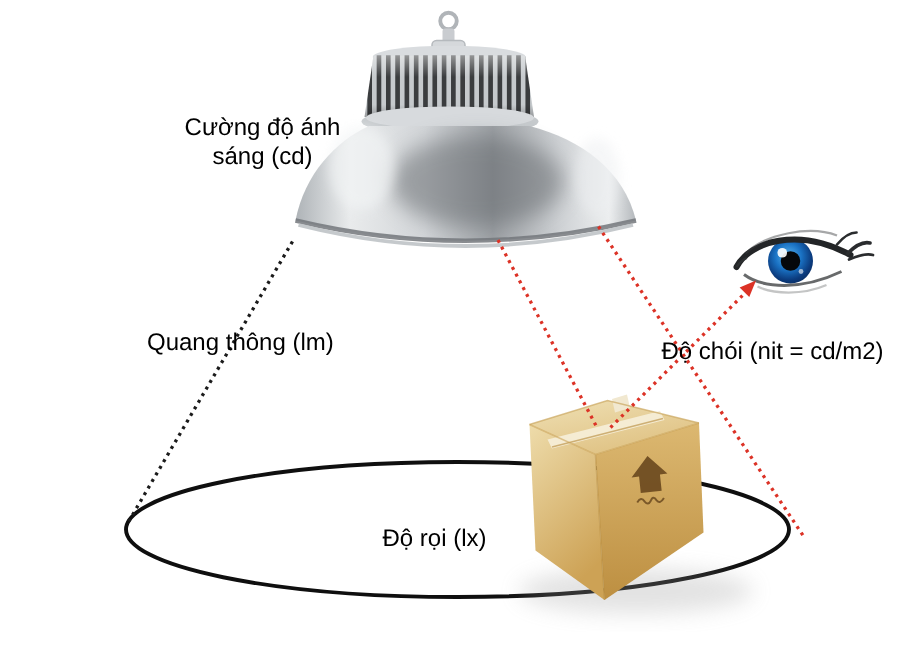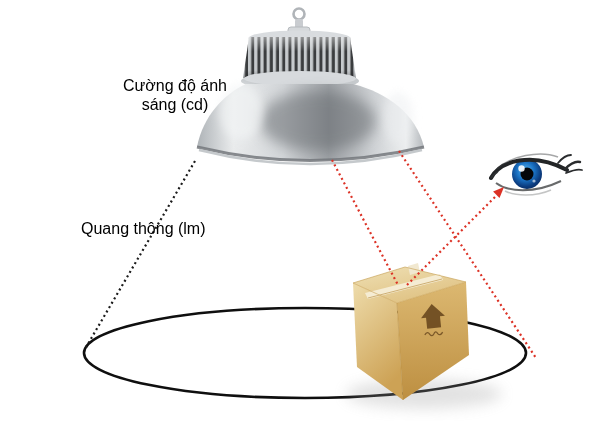--- a/index.html
+++ b/index.html
@@ -135,17 +135,19 @@
       <line x1="332" y1="160" x2="398" y2="285" stroke="#dc3226" stroke-width="2.2" stroke-dasharray="2 3.1"></line>
       <line x1="399" y1="151" x2="536" y2="358" stroke="#dc3226" stroke-width="2.2" stroke-dasharray="2 3.1"></line>
       <line x1="407" y1="285" x2="497" y2="195" stroke="#dc3226" stroke-width="2.2" stroke-dasharray="2 3.1"></line>
       <polygon points="504,187 499.5,198 493.1,191.6" fill="#dc3226"></polygon>
     </g>
   </svg>
 
   <div class="label multiline" style="left:100px;top:76px;width:150px;">Cường độ ánh
 sáng (cd)</div>
 
-  <div class="label" style="left:81px;top:219px;">Quang thông (lm)</div>
+  <div class="label" style="left:98px;top:219px;">Quang thông (lm)</div>
 
+  <div class="label" style="left:441px;top:225px;">Độ chói (nit = cd/m2)</div>
 
+  <div class="label" style="left:255px;top:350px;">Độ rọi (lx)</div>
 
 </div>
 
 </body></html>

